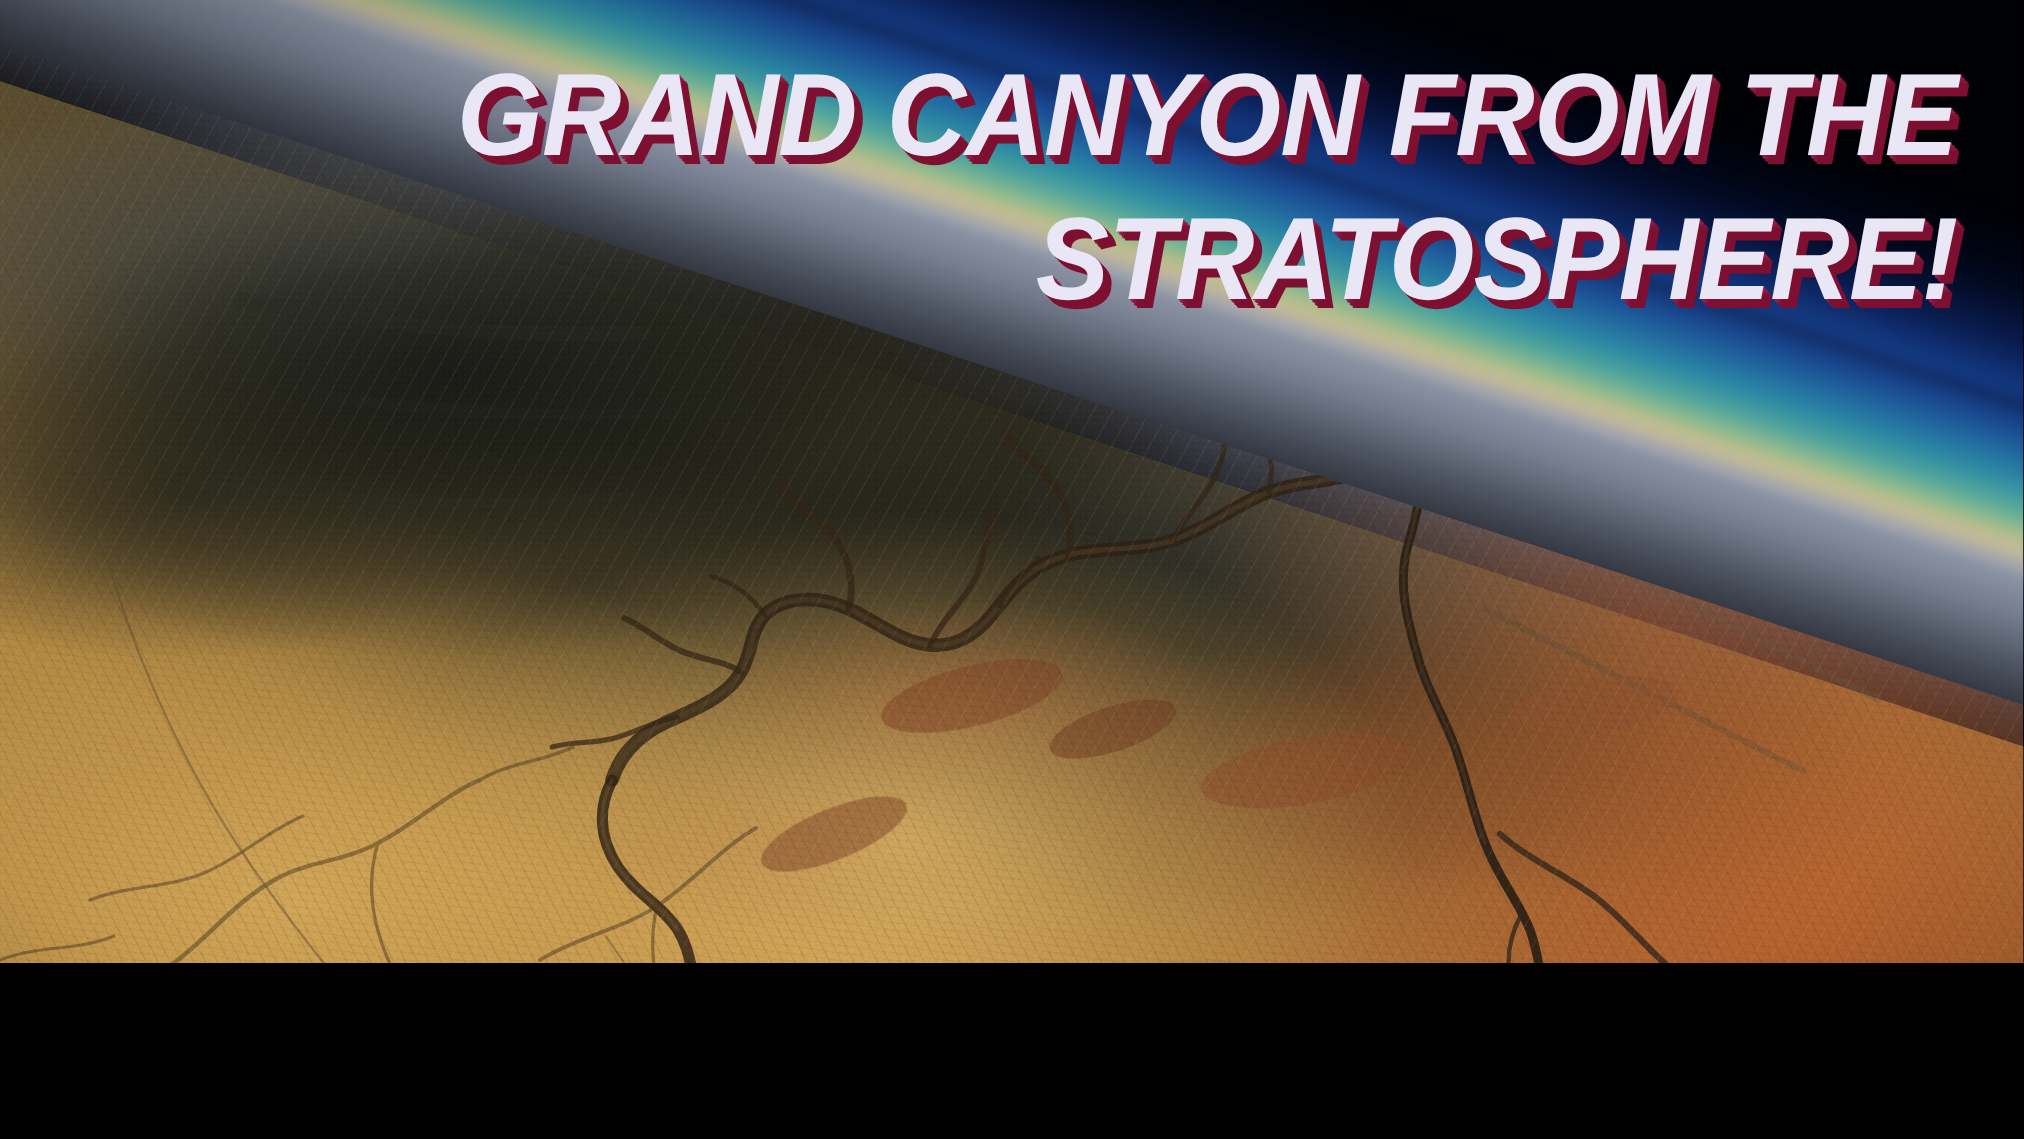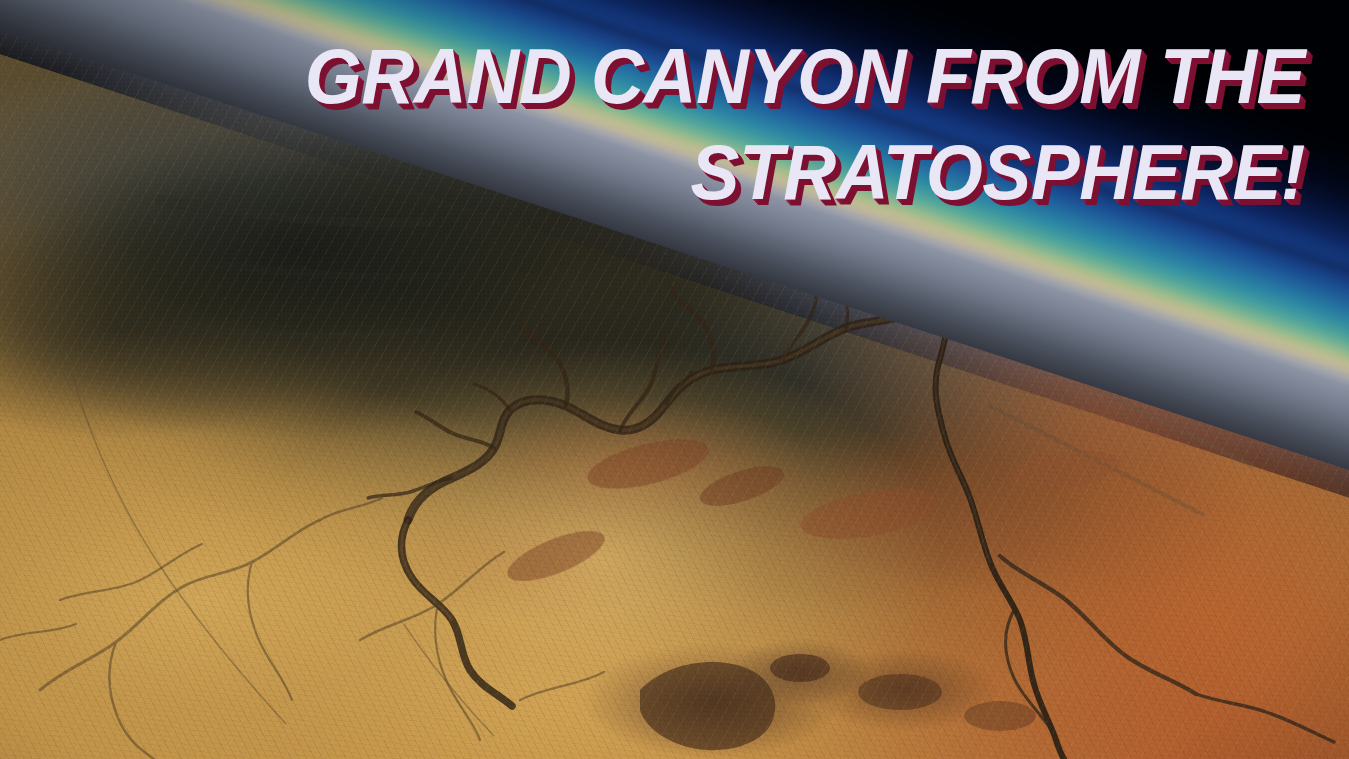--- a/index.html
+++ b/index.html
@@ -6,21 +6,21 @@
   * { margin:0; padding:0; box-sizing:border-box; }
   html,body{ background:#000; }
   body{
     width:1349px; height:759px;
     font-family:"Liberation Sans", sans-serif;
     overflow:hidden;
   }
 
   #stage{
     position:relative;
-    width:1349px; height:759px;
+    width:1349px; height:642px;
     background:#000;
     overflow:hidden;
   }
 
   
   .space{
     position:absolute; inset:0;
     background:#000206;
   }
 

